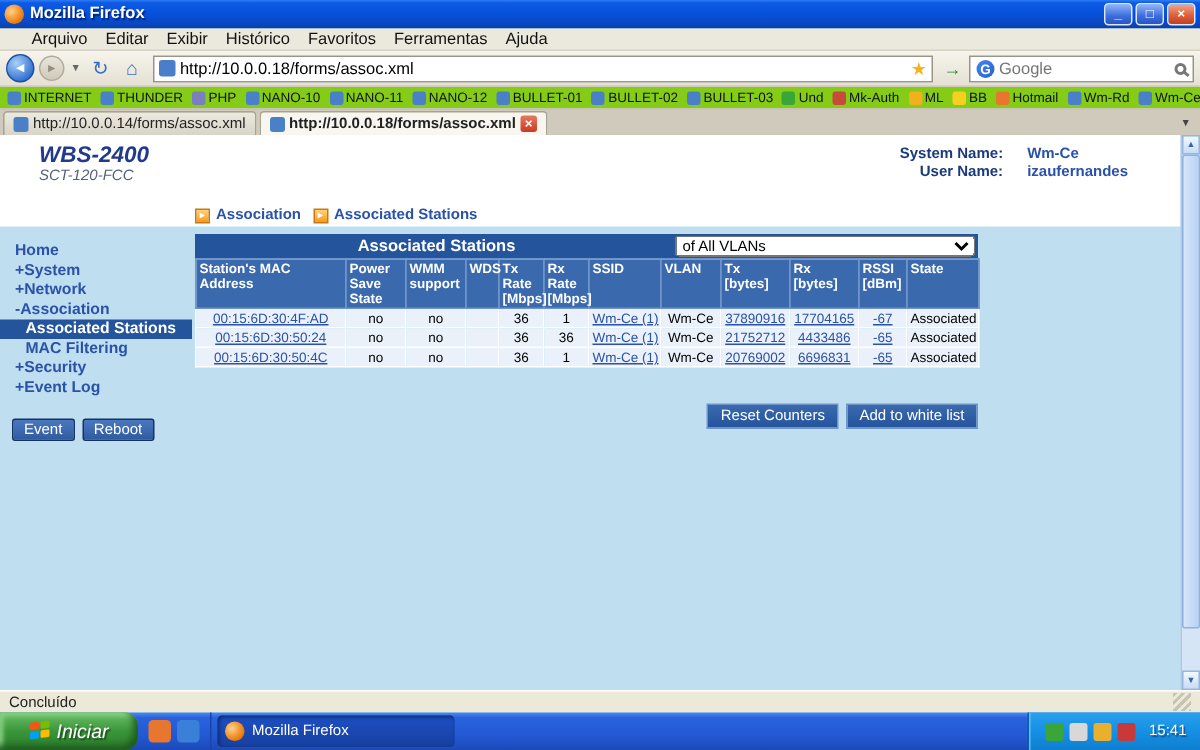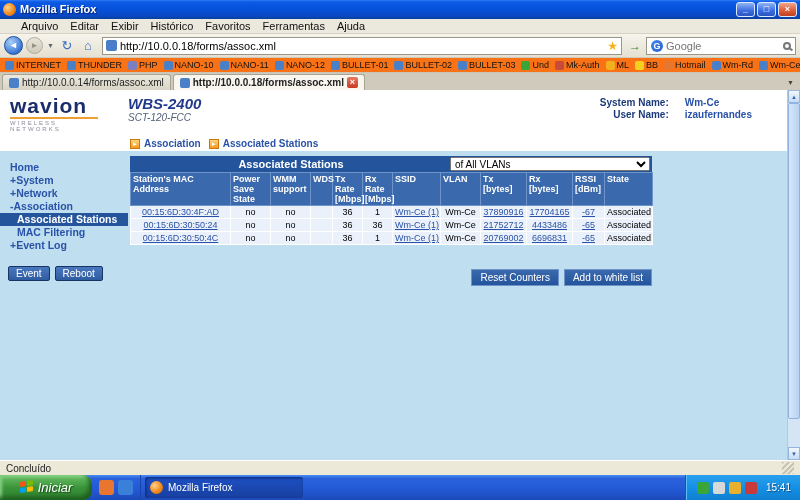--- a/index.html
+++ b/index.html
@@ -29,21 +29,21 @@
   .urlbar input{border:0;outline:0;flex:1;font-size:11px;font-family:inherit;color:#000;background:transparent}
   .star-glyph{color:#f5b41e;font-size:12px;line-height:12px;flex:none}
   .go-glyph{color:#2f8a2f;font-size:12px;font-weight:bold;flex:none;padding:0 2px}
   .searchbox{width:150px;height:18px;background:#fff;border:1px solid #9a9687;display:flex;align-items:center;padding:0 4px;gap:3px;flex:none}
   .g-icon{width:12px;height:12px;border-radius:50%;background:linear-gradient(135deg,#4285f4,#2a62c6);color:#fff;font-size:9px;font-weight:bold;text-align:center;line-height:12px;flex:none}
   .searchbox input{border:0;outline:0;width:100px;font-size:11px;font-family:inherit;flex:1}
   .mag-icon{width:8px;height:8px;border:2px solid #777;border-radius:50%;position:relative;flex:none}
   .mag-icon::after{content:"";position:absolute;width:5px;height:2px;background:#777;right:-4px;bottom:-2px;transform:rotate(40deg)}
 
   
-  .bookmarksbar{height:15px;flex:none;background:#f97316;border-bottom:1px solid #c9c4b5;display:flex;align-items:center;padding:0 5px;gap:6px;font-size:9px;color:#111;white-space:nowrap;overflow:hidden}
+  .bookmarksbar{height:15px;flex:none;background:#84cc16;border-bottom:1px solid #c9c4b5;display:flex;align-items:center;padding:0 5px;gap:6px;font-size:9px;color:#111;white-space:nowrap;overflow:hidden}
   .bm{display:inline-flex;align-items:center;gap:2px;cursor:pointer}
   .bm-icon{width:9px;height:9px;border-radius:2px;display:inline-block;flex:none}
 
   
   .tabstrip{height:17px;flex:none;background:#CFCaBB;background:#cfcabb;display:flex;align-items:flex-end;padding:1px 2px 0}
   .tabs-holder{display:flex;align-items:flex-end;gap:2px;flex:1;overflow:hidden}
   .tab{height:16px;display:flex;align-items:center;gap:3px;padding:0 6px;background:linear-gradient(#eceadf,#d8d4c6);border:1px solid #a8a494;border-bottom:none;border-radius:3px 3px 0 0;font-size:10px;color:#222;max-width:225px;overflow:hidden;white-space:nowrap;cursor:pointer}
   .tab.active{background:#f8f6ee;font-weight:bold}
   .tab-favicon{width:10px;height:10px;border-radius:2px;flex:none}
   .tab-label{overflow:hidden;text-overflow:ellipsis}
@@ -231,24 +231,20 @@
           <span class="tab-label">http://10.0.0.18/forms/assoc.xml</span>
           <span class="tab-close">×</span>
         </div>
       </div>
     <span class="list-tabs">▼</span>
   </div>
 
   <div class="content">
 
     <div class="page-header">
-      <div class="logo">
-        <div class="logo-text">wavion</div>
-        <div class="logo-tagline">WIRELESS NETWORKS</div>
-      </div>
       <div class="model-block">
         <div class="model">WBS-2400</div>
         <div class="variant">SCT-120-FCC</div>
       </div>
       <div class="sysinfo">
         <span class="si-label">System Name:</span>
         <span class="si-value">Wm-Ce</span>
         <span class="si-label">User Name:</span>
         <span class="si-value">izaufernandes</span>
       </div>
@@ -263,20 +259,21 @@
 
     <div class="page-body">
       <div class="sidebar">
         <div id="sidebar-nav">
             <div class="side-item">Home</div>
             <div class="side-item">+System</div>
             <div class="side-item">+Network</div>
             <div class="side-item">-Association</div>
             <div class="side-item selected child">Associated Stations</div>
             <div class="side-item child">MAC Filtering</div>
+            <div class="side-item">+Security</div>
             <div class="side-item">+Event Log</div>
           </div>
         <div class="side-buttons">
           <button class="side-btn">Event</button>
           <button class="side-btn">Reboot</button>
         </div>
       </div>
 
       <div class="main">
         <div class="assoc-wrap">

